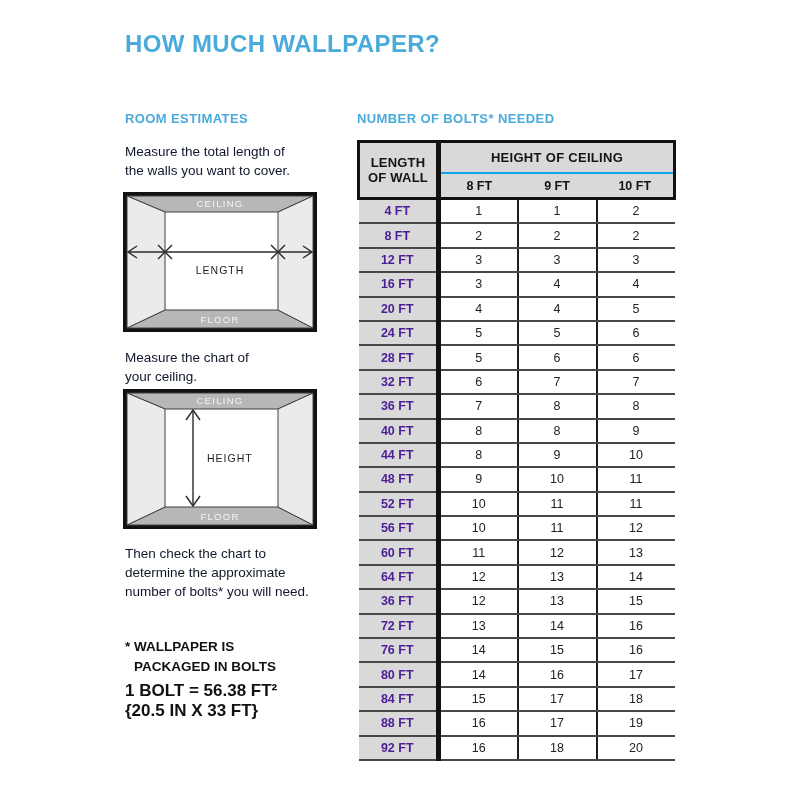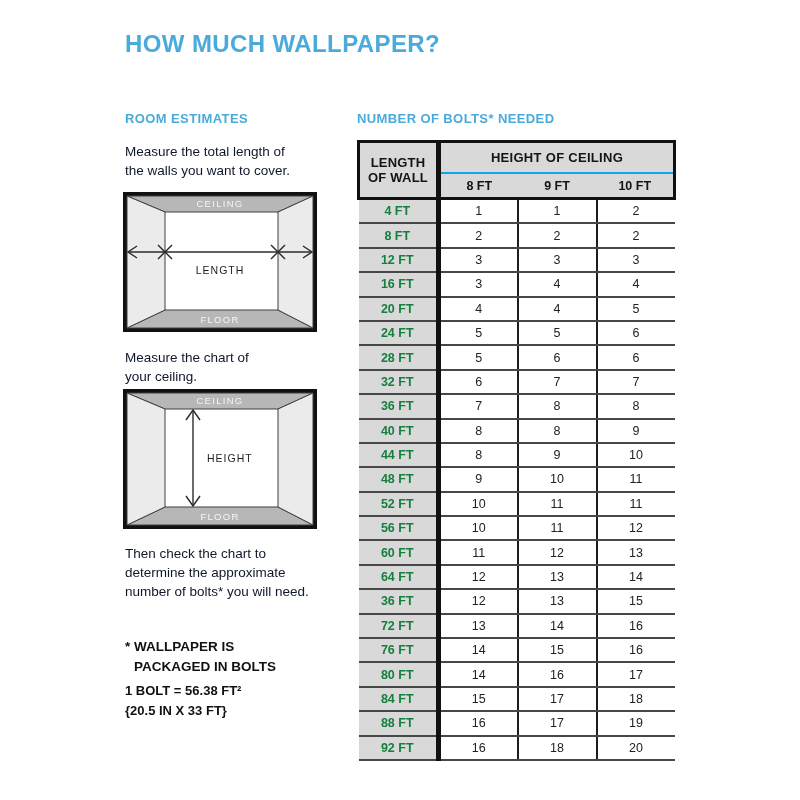--- a/index.html
+++ b/index.html
@@ -24,21 +24,21 @@
   #para-length { top:142px; }
   #para-height { top:348px; }
   #para-chart  { top:544px; }
   .footnote {
     position:absolute; left:125px; top:637px;
     font-size:13.5px; font-weight:bold; line-height:19.5px; color:#111;
   }
   .footnote .indent { padding-left:9px; }
   .boltspec {
     position:absolute; left:125px; top:681px;
-    font-size:13px; font-weight:bold; line-height:20px; color:#111;
+    font-size:17px; font-weight:bold; line-height:20px; color:#111;
   }
   svg.diagram { position:absolute; left:123px; }
   #diagram-length { top:192px; }
   #diagram-height { top:389px; }
   svg text { font-family:"Liberation Sans", sans-serif; }
   .wall-label { font-size:9.5px; fill:#f5f5f5; letter-spacing:1.3px; }
   .dim-label  { font-size:10.5px; fill:#1d1d1b; letter-spacing:1px; }
 
   .tablewrap { position:absolute; left:357px; top:140px; }
   table.bolts { border-collapse:collapse; table-layout:fixed; width:316px; }
@@ -53,21 +53,21 @@
     border-bottom:2px solid #0ea5e9; font-size:13px; letter-spacing:0.3px; text-align:center;
   }
   th.sub { height:23px; border-bottom:3px solid #111; font-size:12.5px; text-align:center; }
   th.sub:last-child { border-right:3px solid #111; }
   table.bolts tbody td {
     height:22.4px; text-align:center; font-size:12.5px;
     border-bottom:2px solid #474747; color:#222; background:#ffffff;
   }
   table.bolts tbody td.lbl {
     background:#d9d9d9; font-weight:bold; border-right:5px solid #111;
-    color:#15803d;
+    color:#4c1d95;
   }
   table.bolts tbody td.val + td.val { border-left:2px solid #1d1d1d; }
 </style>
 </head>
 <body>
 
 <div class="page">
 
   <div class="page-title">HOW MUCH WALLPAPER?</div>
 

